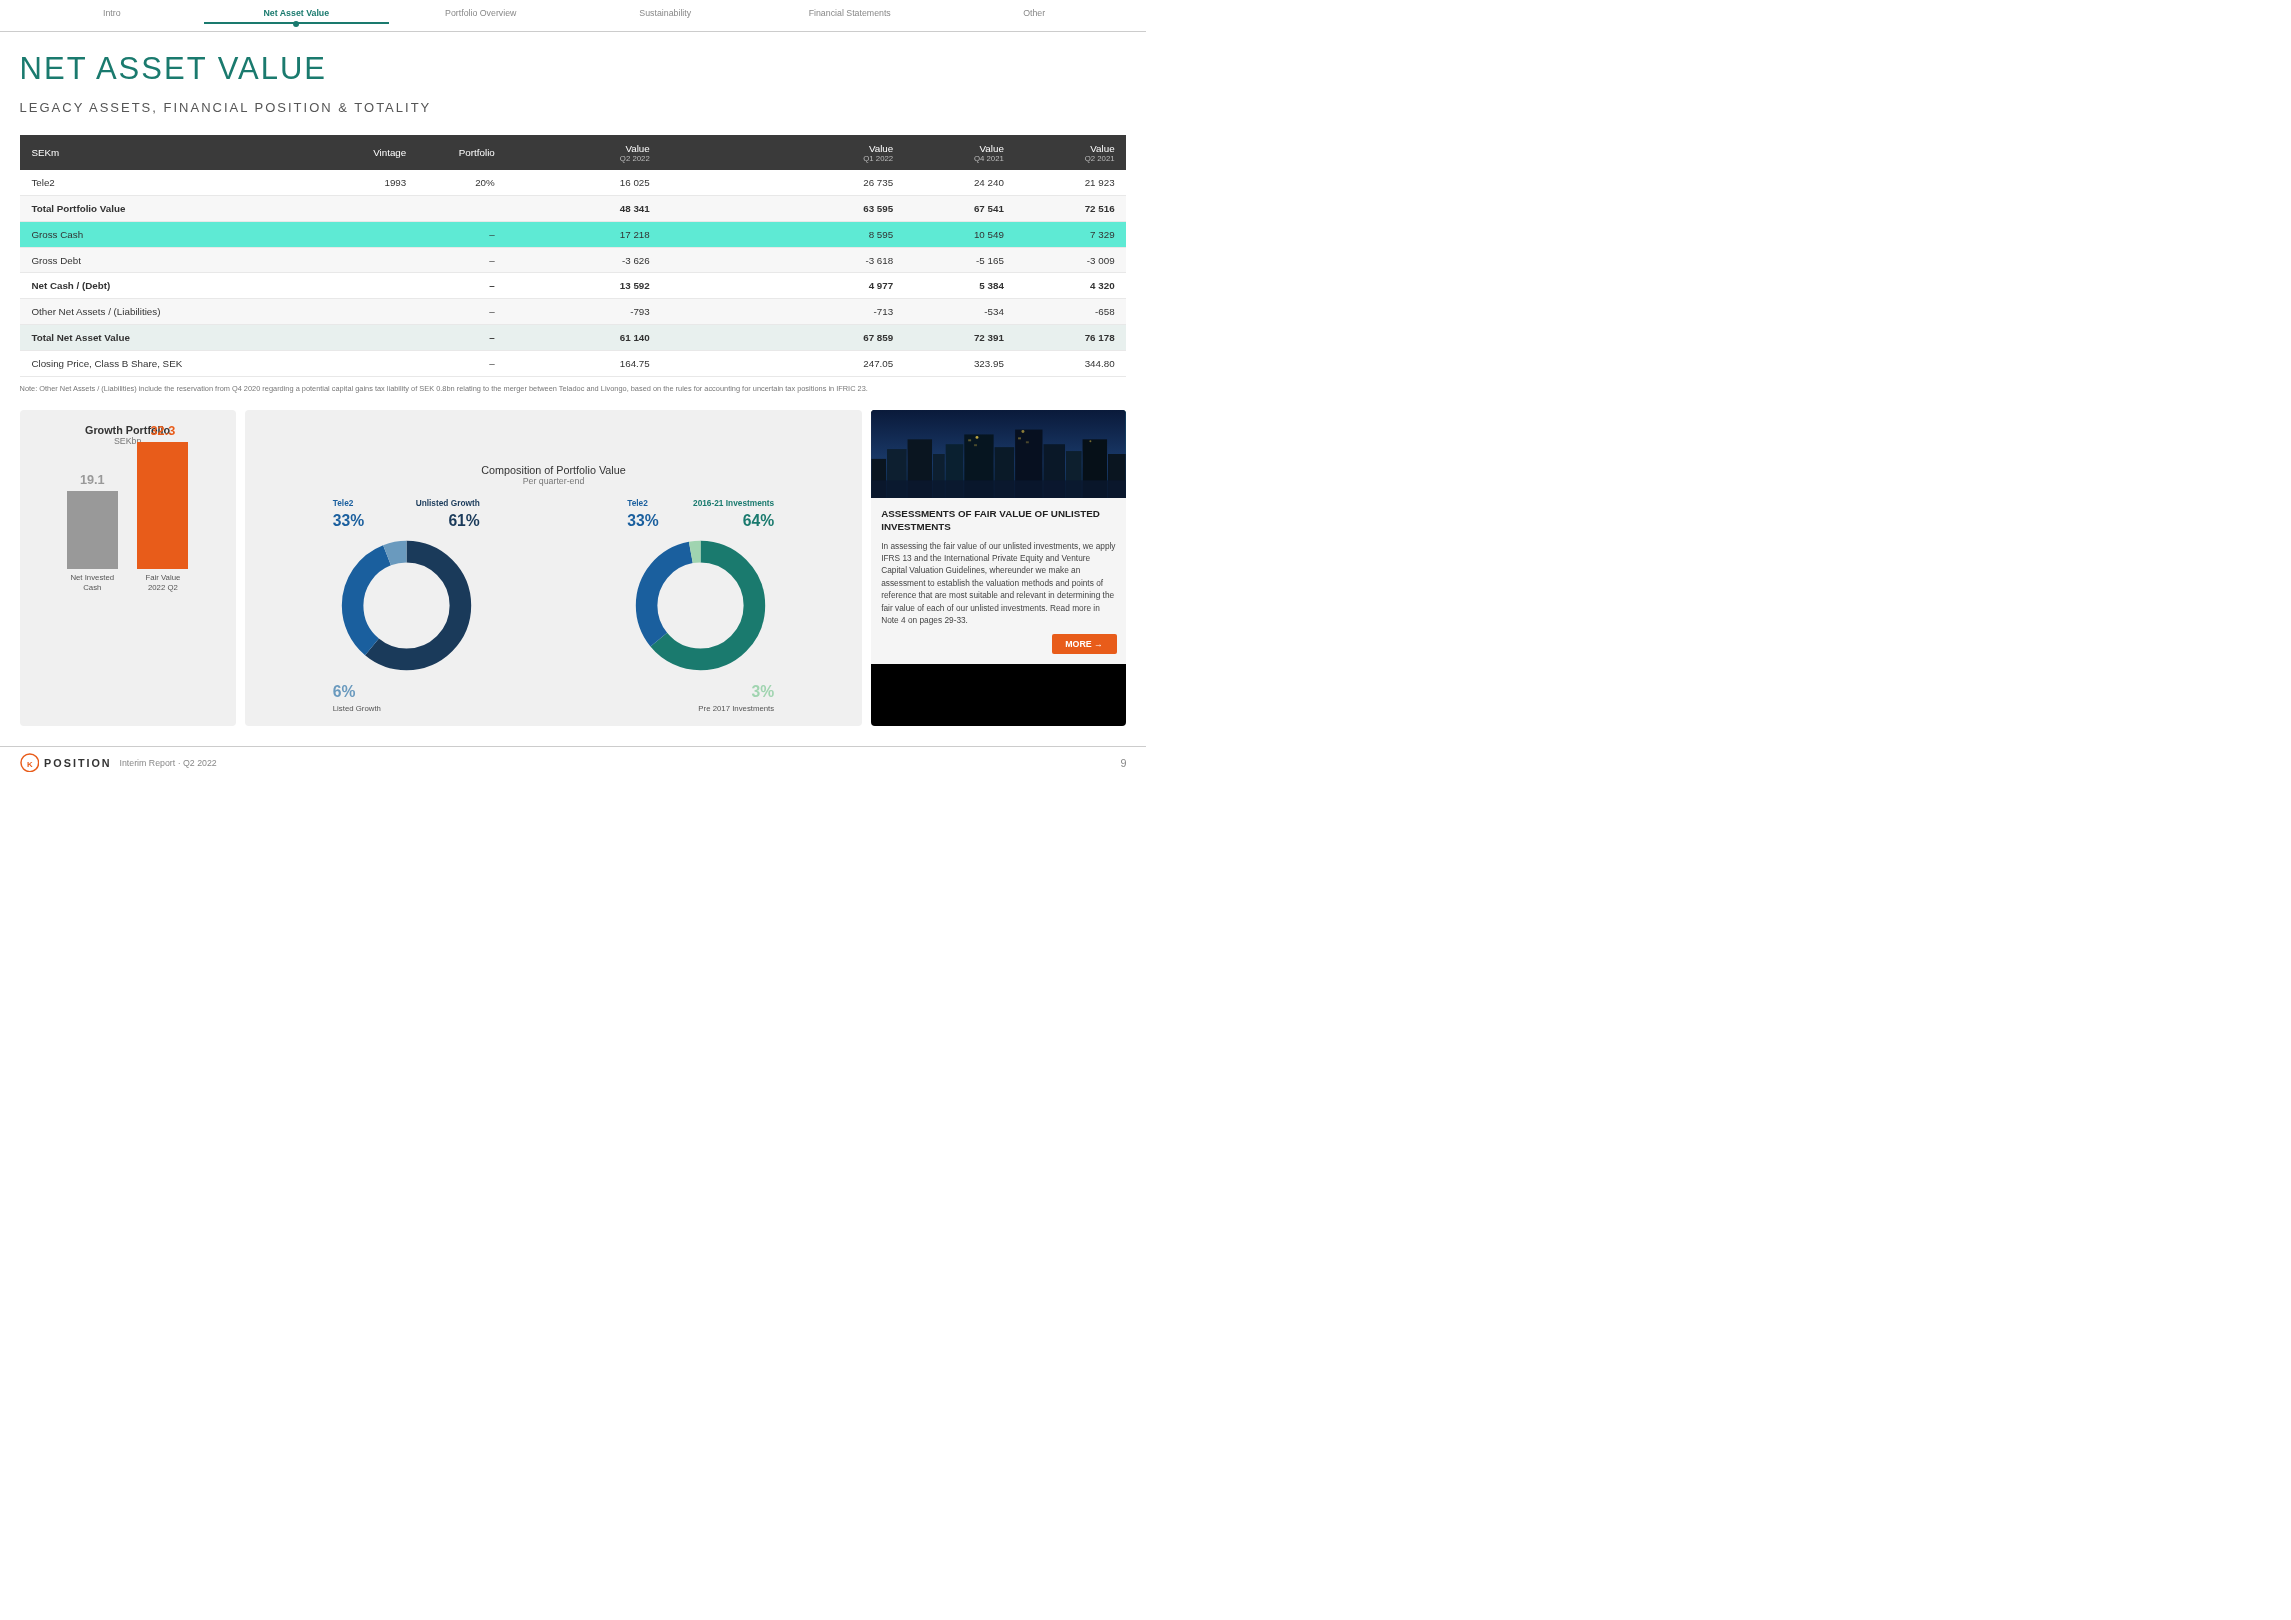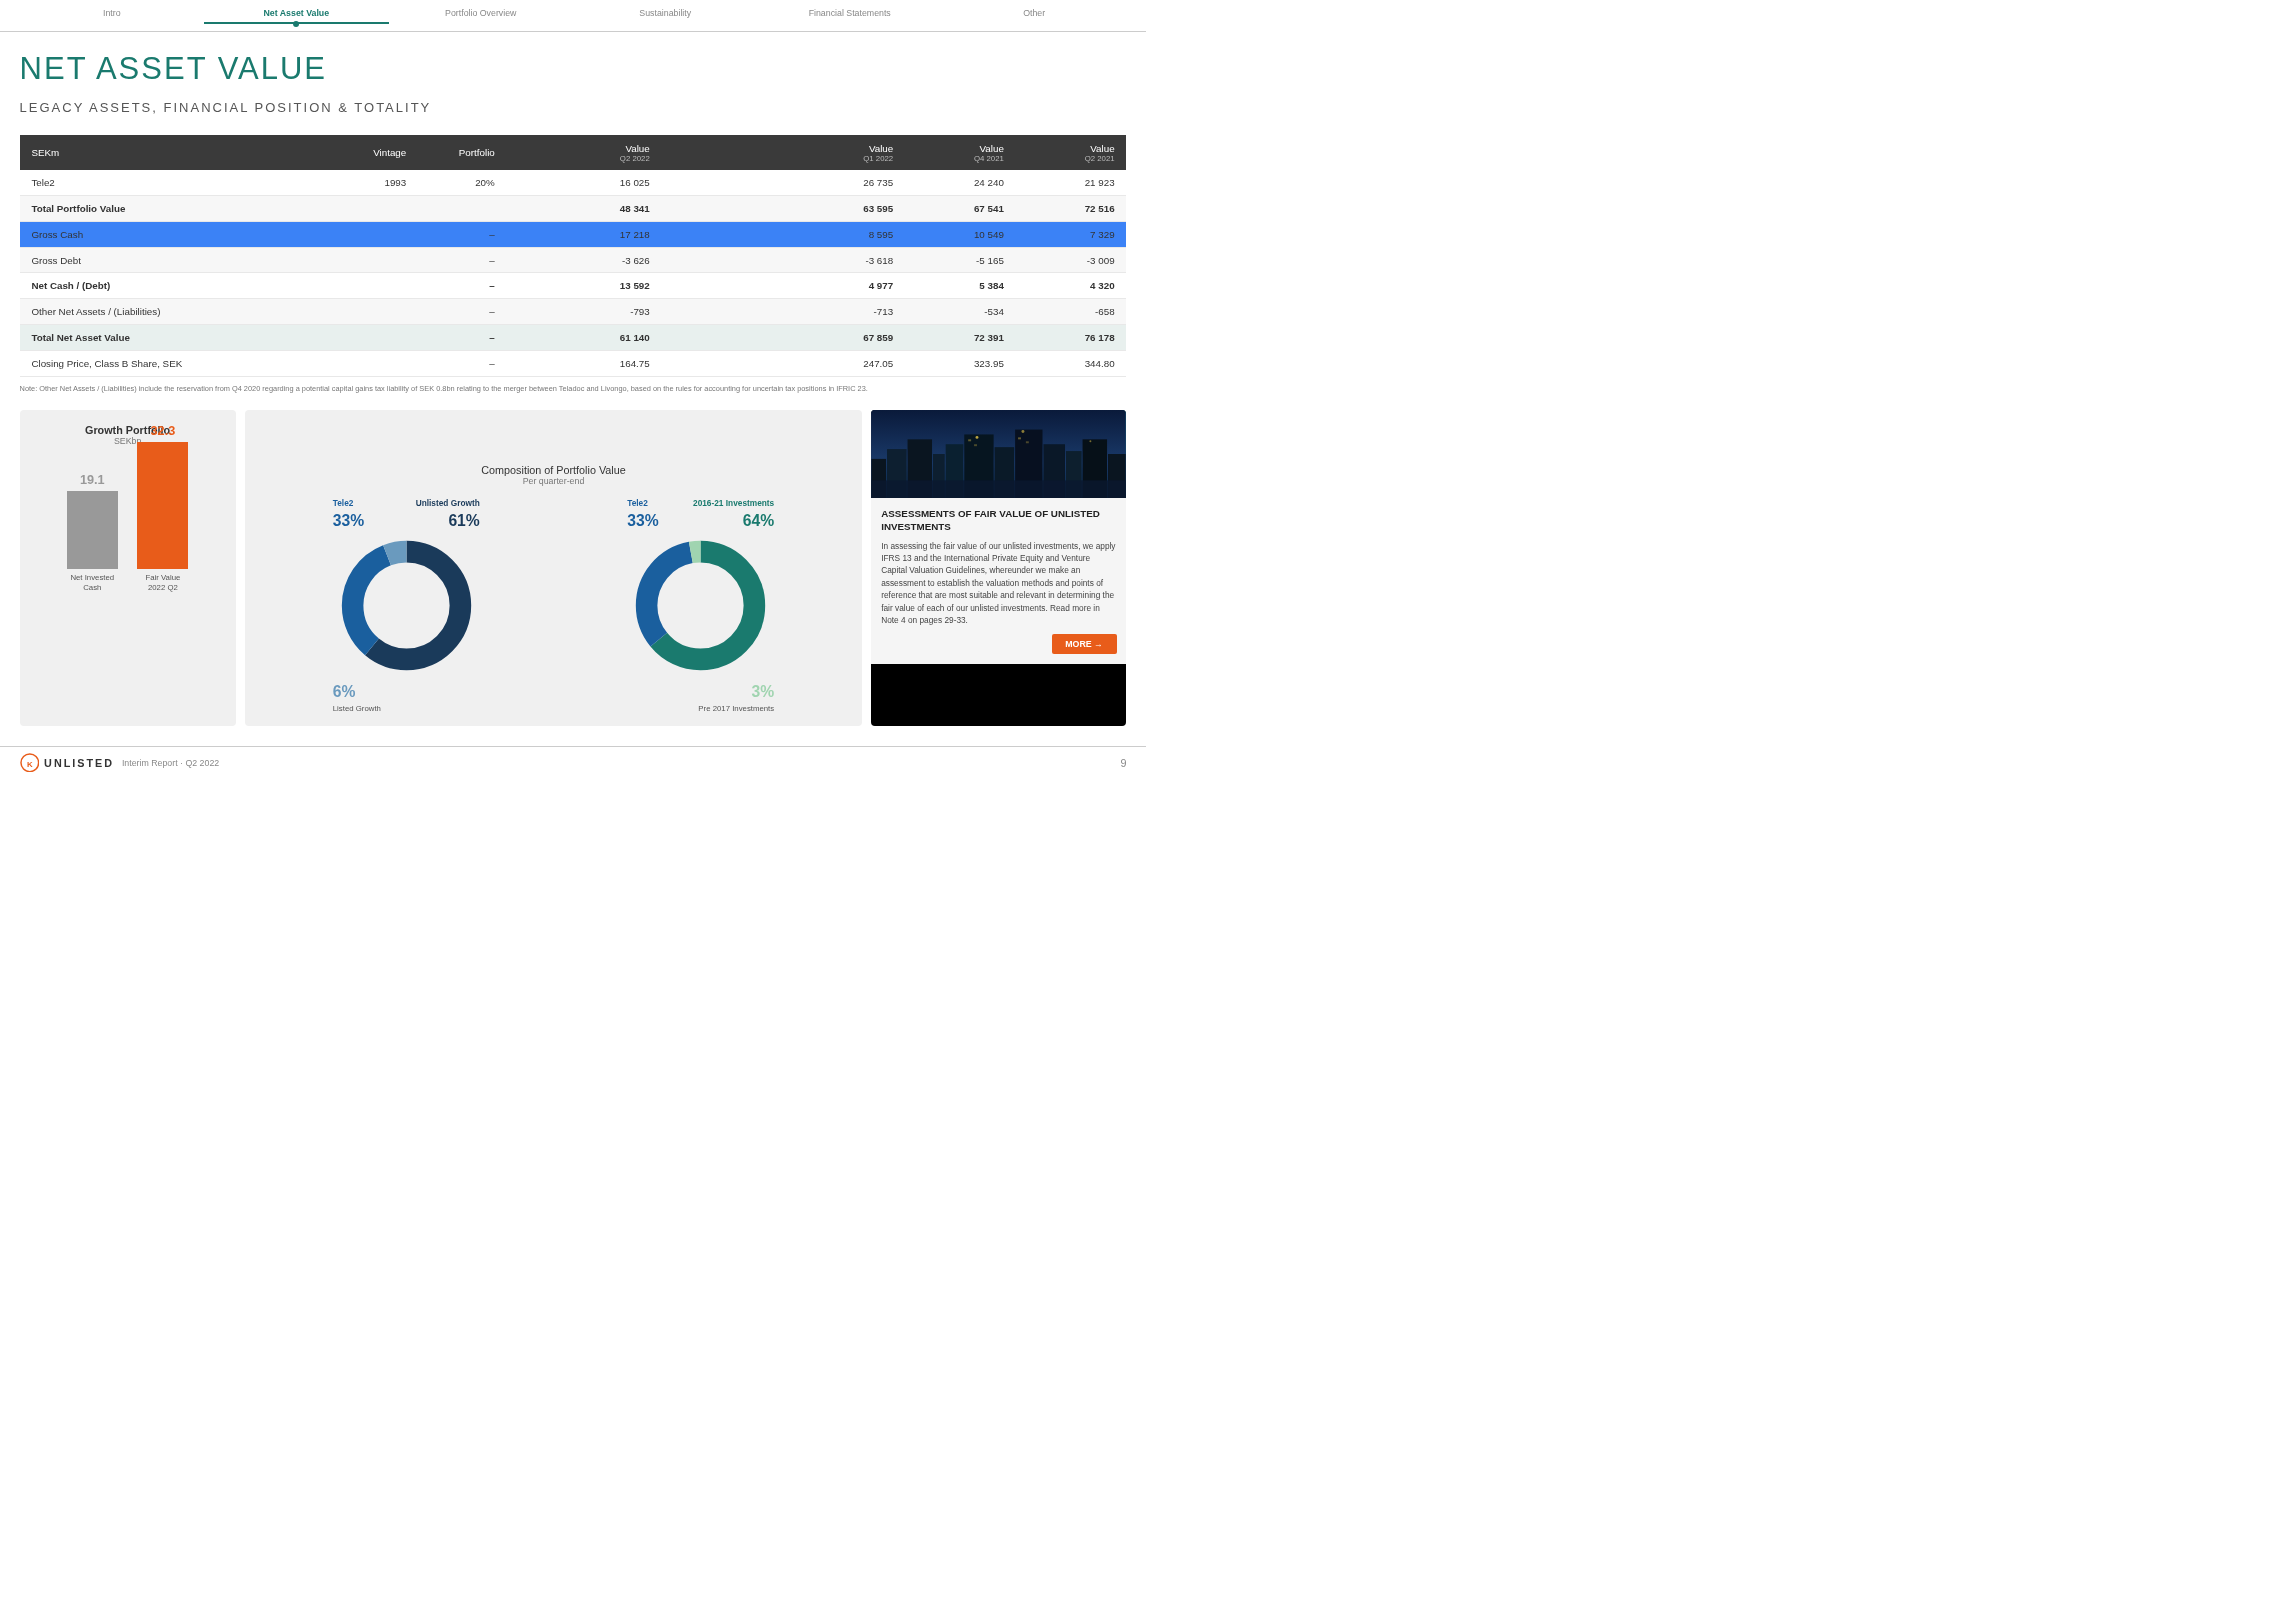--- a/index.html
+++ b/index.html
@@ -381,21 +381,21 @@
         <tr class="bold-row">
           <td>Total Portfolio Value</td>
           <td class="right"></td>
           <td class="right"></td>
           <td class="right">48 341</td>
           <td></td>
           <td class="right">63 595</td>
           <td class="right">67 541</td>
           <td class="right">72 516</td>
         </tr>
-        <tr style="background: #3b82f6;">
+        <tr style="background: #5eead4;">
           <td>Gross Cash</td>
           <td class="right"></td>
           <td class="right">–</td>
           <td class="right">17 218</td>
           <td></td>
           <td class="right">8 595</td>
           <td class="right">10 549</td>
           <td class="right">7 329</td>
         </tr>
         <tr>
@@ -600,19 +600,19 @@
 
 </div>
 
 <div class="page-footer">
   <div class="footer-left">
     <div class="kinnevik-logo">
       <svg class="logo-icon" viewBox="0 0 20 20" width="19.6" height="19.6" style="font-size:9px">
         <circle cx="10" cy="10" r="9" fill="none" stroke="#e85c1a" stroke-width="1.5"></circle>
         <text x="10" y="14" text-anchor="middle" font-size="8" fill="#e85c1a" font-weight="bold">K</text>
       </svg>
-      <span style="font-size:10.8px;font-weight:bold;letter-spacing:2px;color:#333;">UNLISTED</span>
+      <span style="font-size:10.8px;font-weight:bold;letter-spacing:2px;color:#333;">POSITION</span>
     </div>
     <span style="color:#888;font-size:8.8px;">Interim Report · Q2 2022</span>
   </div>
   <div class="footer-page">9</div>
 </div>
 
 
 </body></html>

